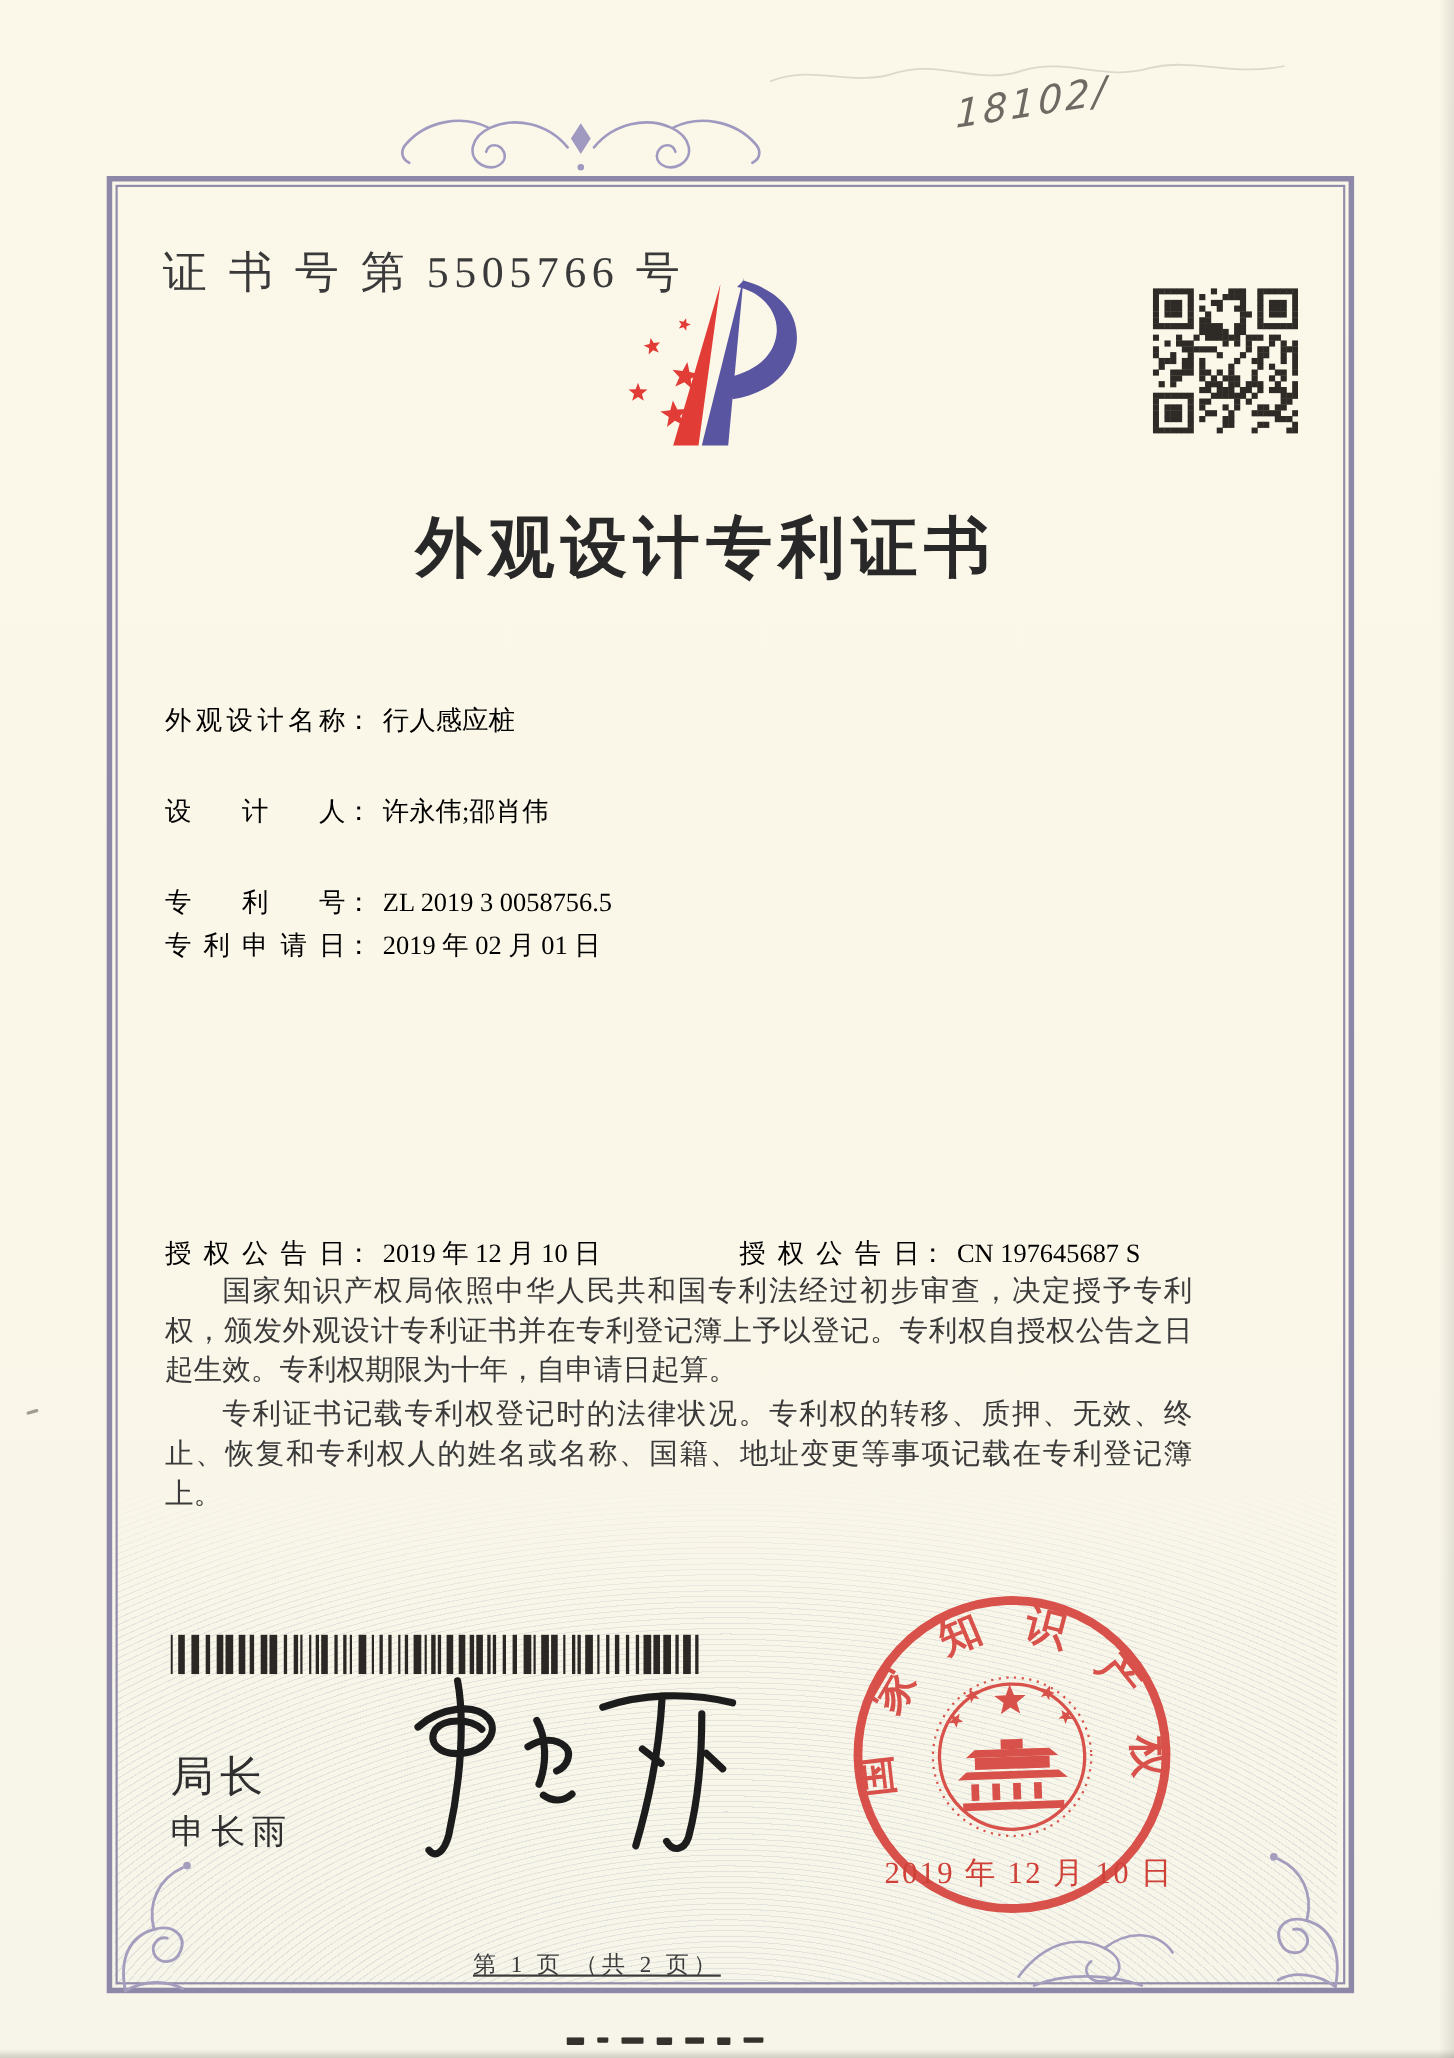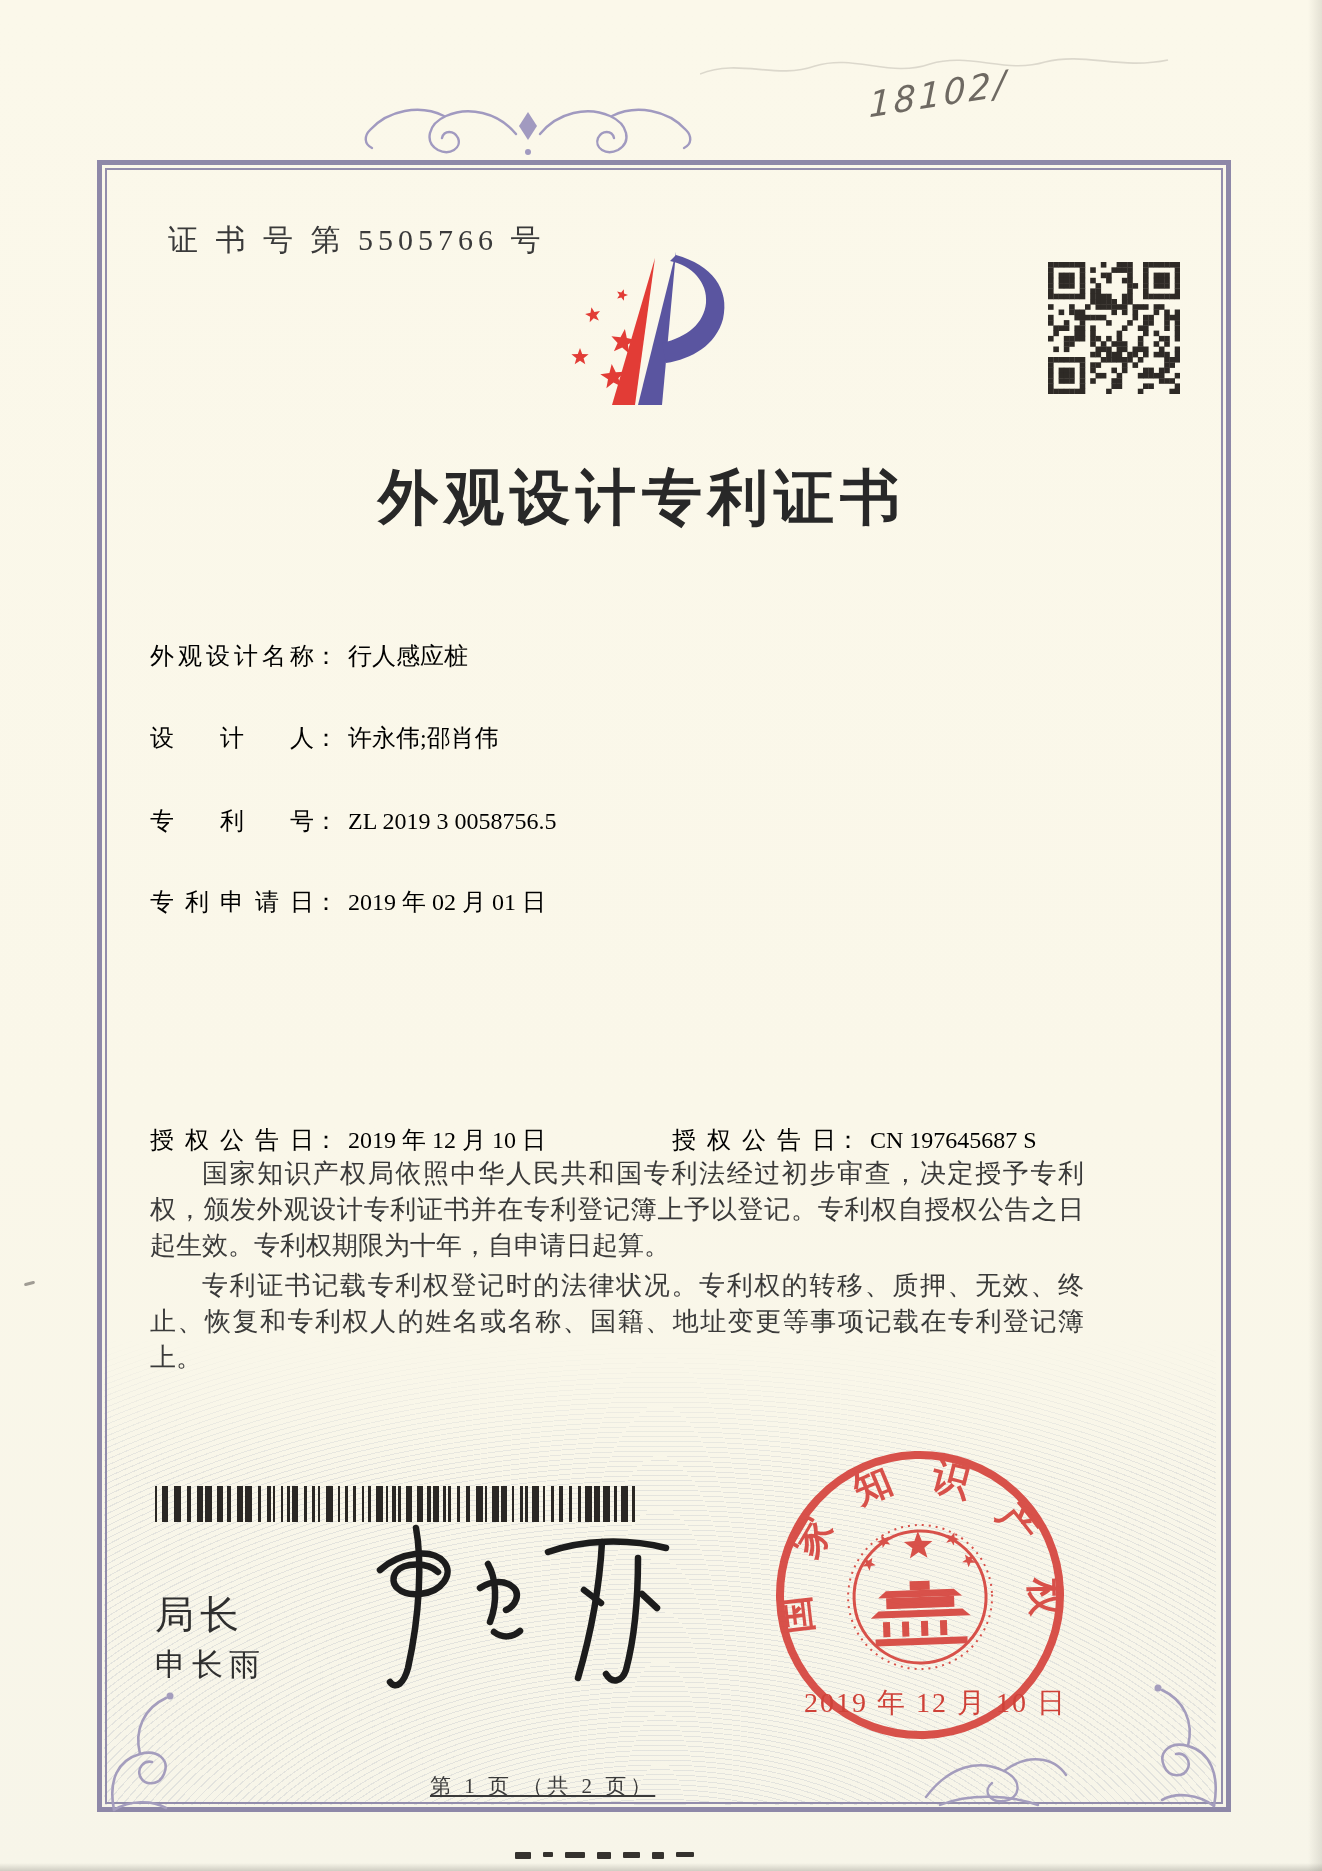--- a/index.html
+++ b/index.html
@@ -20,21 +20,21 @@
   #waves{position:absolute;left:104px;top:1340px;width:1112px;height:465px;
       background:repeating-radial-gradient(1300px 850px at 50% 140%,
         rgba(128,142,172,.17) 0 1.4px, rgba(0,0,0,0) 1.4px 7.5px);
       -webkit-mask-image:linear-gradient(rgba(0,0,0,0),#000 28%);
       mask-image:linear-gradient(rgba(0,0,0,0),#000 28%);}
   .txt{position:absolute;color:#363636;}
   #handwritten{left:868px;top:74px;font-family:"DejaVu Sans",sans-serif;
       font-style:italic;font-size:35px;color:#6e6962;
       transform:rotate(-9deg) skewX(-10deg);letter-spacing:3px;}
   #squiggle{position:absolute;left:700px;top:48px;}
-  #cert-no{left:168px;top:220px;font-size:30px;letter-spacing:5px;color:#3a3a3a;}
+  #cert-no{left:148px;top:220px;font-size:40px;letter-spacing:5px;color:#3a3a3a;}
   #logo{position:absolute;left:540px;top:245px;width:200px;height:165px;}
   #qr-wrap{position:absolute;left:1048px;top:262px;width:132px;height:132px;}
   #doc-title{left:97px;top:458px;width:1124px;text-align:center;
       padding-right:34px;box-sizing:border-box;
       font-size:60px;font-weight:700;letter-spacing:6px;color:#282828;}
   .row{position:absolute;left:150px;font-size:24px;line-height:40px;white-space:nowrap;margin-top:20px;}
   .flabel{display:inline-block;width:164px;text-align:justify;text-align-last:justify;
       text-justify:inter-character;vertical-align:top;}
   .colon{vertical-align:top;}
   .fval{vertical-align:top;margin-left:10px;}
@@ -407,21 +407,21 @@
 
   <div class="row" style="top:616px">
     <span class="flabel">外观设计名称</span><span class="colon">：</span><span class="fval">行人感应桩</span>
   </div>
   <div class="row" style="top:698px">
     <span class="flabel">设计人</span><span class="colon">：</span><span class="fval">许永伟;邵肖伟</span>
   </div>
   <div class="row" style="top:781px">
     <span class="flabel">专利号</span><span class="colon">：</span><span class="fval">ZL 2019 3 0058756.5</span>
   </div>
-  <div class="row" style="top:862px">
+  <div class="row" style="top:820px">
     <span class="flabel">专利申请日</span><span class="colon">：</span><span class="fval">2019 年 02 月 01 日</span>
   </div>
   <div class="row" style="top:1100px">
     <span class="flabel">授权公告日</span><span class="colon">：</span><span class="fval">2019 年 12 月 10 日</span>
   </div>
   <div class="row" style="top:1100px;left:672px">
     <span class="flabel">授权公告日</span><span class="colon">：</span><span class="fval">CN 197645687 S</span>
   </div>
 
   <div class="para" style="top:1268px">专利证书记载专利权登记时的法律状况。专利权的转移、质押、无效、终止、恢复和专利权人的姓名或名称、国籍、地址变更等事项记载在专利登记簿上。</div>

